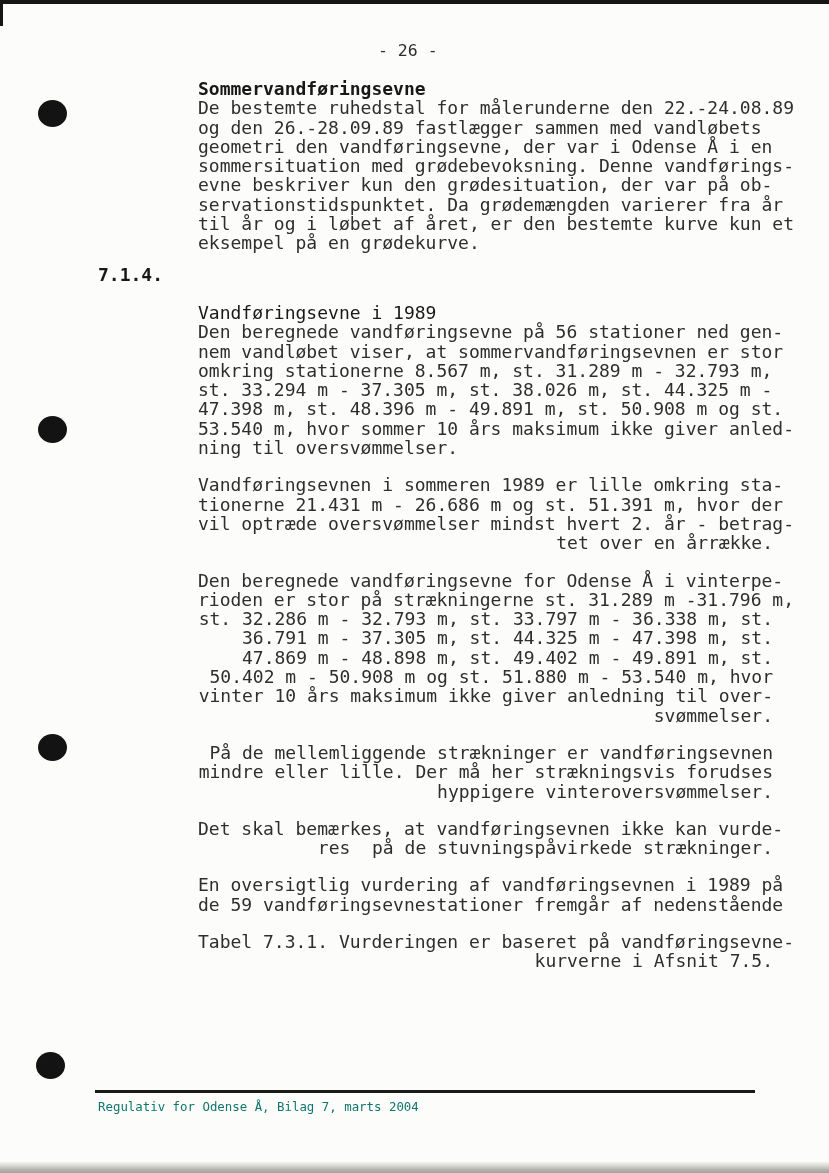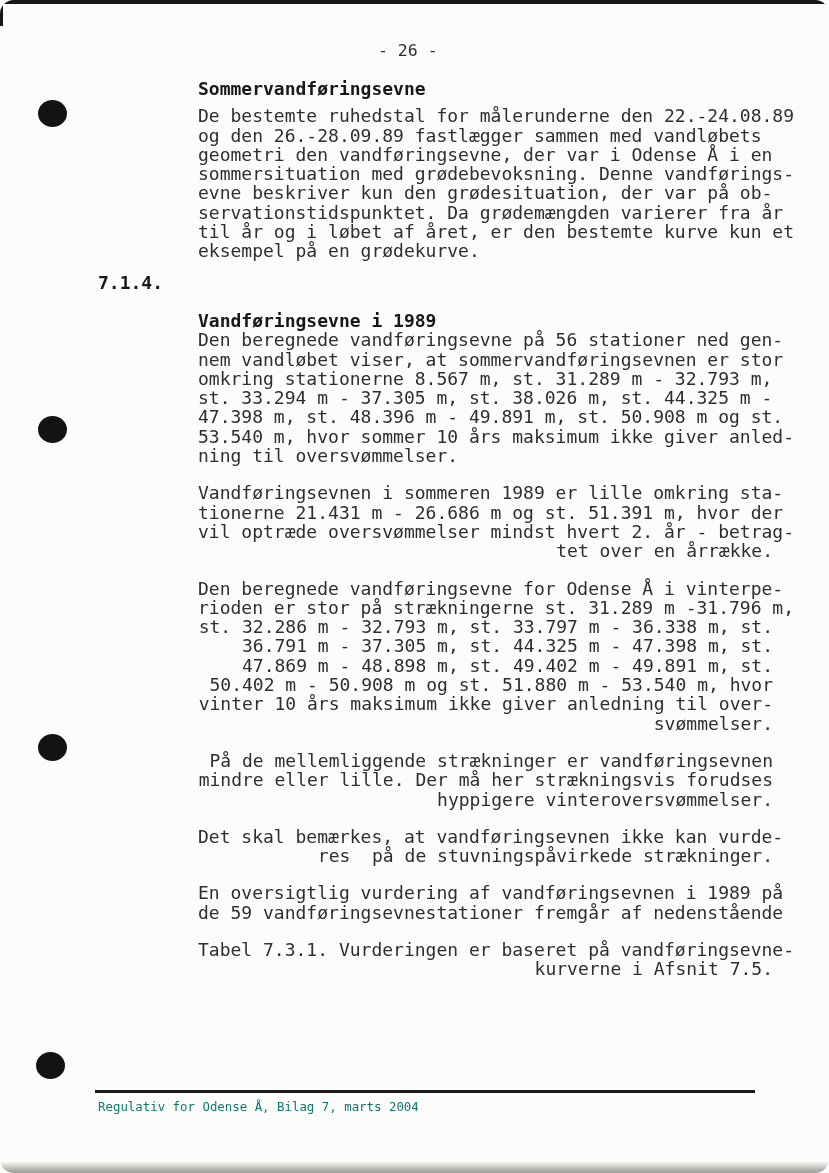--- a/index.html
+++ b/index.html
@@ -8,21 +8,20 @@
     background: #ffffff;
   }
   .page {
     position: relative;
     width: 829px;
     height: 1173px;
     background: #fcfcfa;
     overflow: hidden;
     font-family: "DejaVu Sans Mono", "Liberation Mono", monospace;
     color: #2e2e2e;
-    border-radius: 14px;
   }
   
   .scan-edge-top {
     position: absolute;
     left: 0; top: 0;
     width: 100%; height: 4px;
     background: #161616;
   }
   .scan-edge-left {
     position: absolute;
@@ -66,42 +65,42 @@
   .doc-heading {
     font-weight: bold;
     color: #181818;
     white-space: pre;
   }
   .para {
     margin: 0;
     white-space: pre;
   }
   .para + .para { margin-top: 18px; text-align: right; }
-  .intro-body { margin-top: 8px; }
+  .intro-body { margin-top: 0; }
 
   .section-row {
     position: relative;
     margin-top: 12px;
     margin-left: -100px;
     display: flex;
   }
   .section-number {
     width: 100px;
     font-weight: bold;
     color: #181818;
     white-space: pre;
   }
   .section-title {
     font-weight: bold;
     color: #181818;
     white-space: pre;
   }
   .subheading {
     margin-top: 19px;
-    font-weight: bold;
+    font-weight: normal;
     color: #181818;
     white-space: pre;
   }
   .body-paragraphs { margin-top: 0; }
 
   .footer-rule {
     position: absolute;
     left: 95px; top: 1090px;
     width: 660px; height: 3px;
     background: #1a1a1a;

